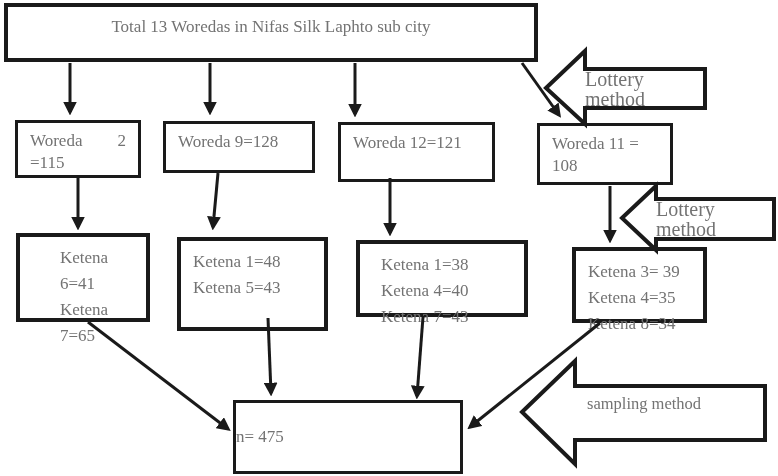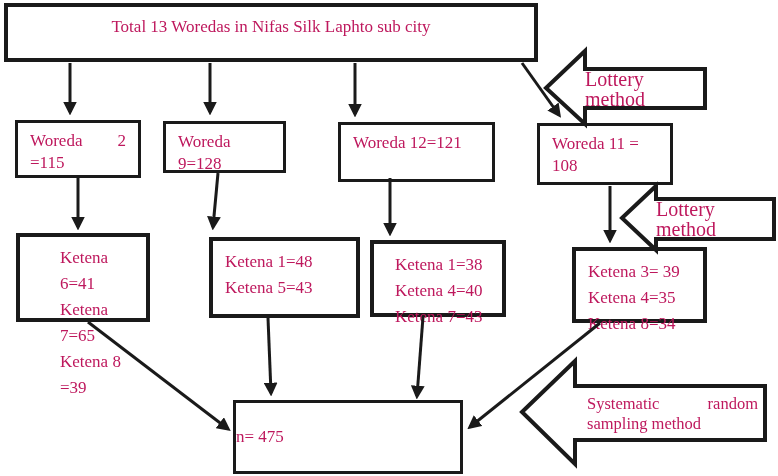--- a/index.html
+++ b/index.html
@@ -2,21 +2,21 @@
 <html><head>
 <meta charset="utf-8">
 <style>
   html,body{margin:0;padding:0;background:#ffffff;}
   #canvas{
     position:relative;
     width:778px;height:476px;
     background:#ffffff;
     overflow:hidden;
     font-family:"Liberation Serif", serif;
-    color:#be185d;
+    color:#737373;
   }
   .box{
     position:absolute;
     background:#fff;
     border:3px solid #1a1a1a;
     box-sizing:border-box;
     font-size:17px;
     line-height:22px;
     z-index:1;
   }
@@ -52,45 +52,44 @@
   </div>
 
   <div class="box pad" style="left:15px;top:120px;width:126px;height:58px;">
     <div class="split">
       <span>Woreda</span>
       <span>2</span>
     </div>
     <div>=115</div>
   </div>
 
-  <div class="box pad" style="left:163px;top:121px;width:123px;height:52px;">
+  <div class="box pad" style="left:163px;top:121px;width:152px;height:52px;">
     <div>Woreda 9=128</div>
   </div>
 
   <div class="box pad" style="left:338px;top:122px;width:157px;height:60px;">
     <div>Woreda 12=121</div>
   </div>
 
   <div class="box pad" style="left:537px;top:123px;width:136px;height:62px;">
     <div>Woreda 11 =</div>
     <div>108</div>
   </div>
 
   <div class="box thick ketena" style="left:16px;top:233px;width:134px;height:89px;padding-left:40px;">
     <div>Ketena 6=41</div>
     <div>Ketena 7=65</div>
-    <div>Ketena 8 =39</div>
   </div>
 
-  <div class="box thick ketena" style="left:177px;top:237px;width:151px;height:81px;margin-left:32px;">
+  <div class="box thick ketena" style="left:177px;top:237px;width:151px;height:94px;">
     <div>Ketena 1=48</div>
     <div>Ketena 5=43</div>
   </div>
 
-  <div class="box thick ketena" style="left:370px;top:240px;width:136px;height:77px;padding-left:21px;">
+  <div class="box thick ketena" style="left:356px;top:240px;width:172px;height:77px;padding-left:21px;">
     <div>Ketena 1=38</div>
     <div>Ketena 4=40</div>
     <div>Ketena 7=43</div>
   </div>
 
   <div class="box thick ketena" style="left:548px;top:247px;width:135px;height:76px;margin-left:24px;">
     <div>Ketena 3= 39</div>
     <div>Ketena 4=35</div>
     <div>Ketena 8=34</div>
   </div>
@@ -124,20 +123,16 @@
     <line x1="268" y1="318" x2="271" y2="393" stroke="#1a1a1a" stroke-width="3" marker-end="url(#ah)"></line>
     <line x1="423" y1="317" x2="417" y2="396" stroke="#1a1a1a" stroke-width="3" marker-end="url(#ah)"></line>
     <line x1="600" y1="323" x2="470" y2="427" stroke="#1a1a1a" stroke-width="3" marker-end="url(#ah)"></line>
   </svg>
 
   <div class="arrow-label" style="left:585px;top:69px;width:120px;height:39px;">Lottery method</div>
 
   <div class="arrow-label" style="left:656px;top:199px;width:118px;height:40px;">Lottery method</div>
 
   <div class="arrow-label multi" style="left:587px;top:394px;width:171px;height:42px;">
-    <div class="split">
-      <span>Systematic</span>
-      <span>random</span>
-    </div>
     <div>sampling method</div>
   </div>
 
 </div>
 
 </body></html>

